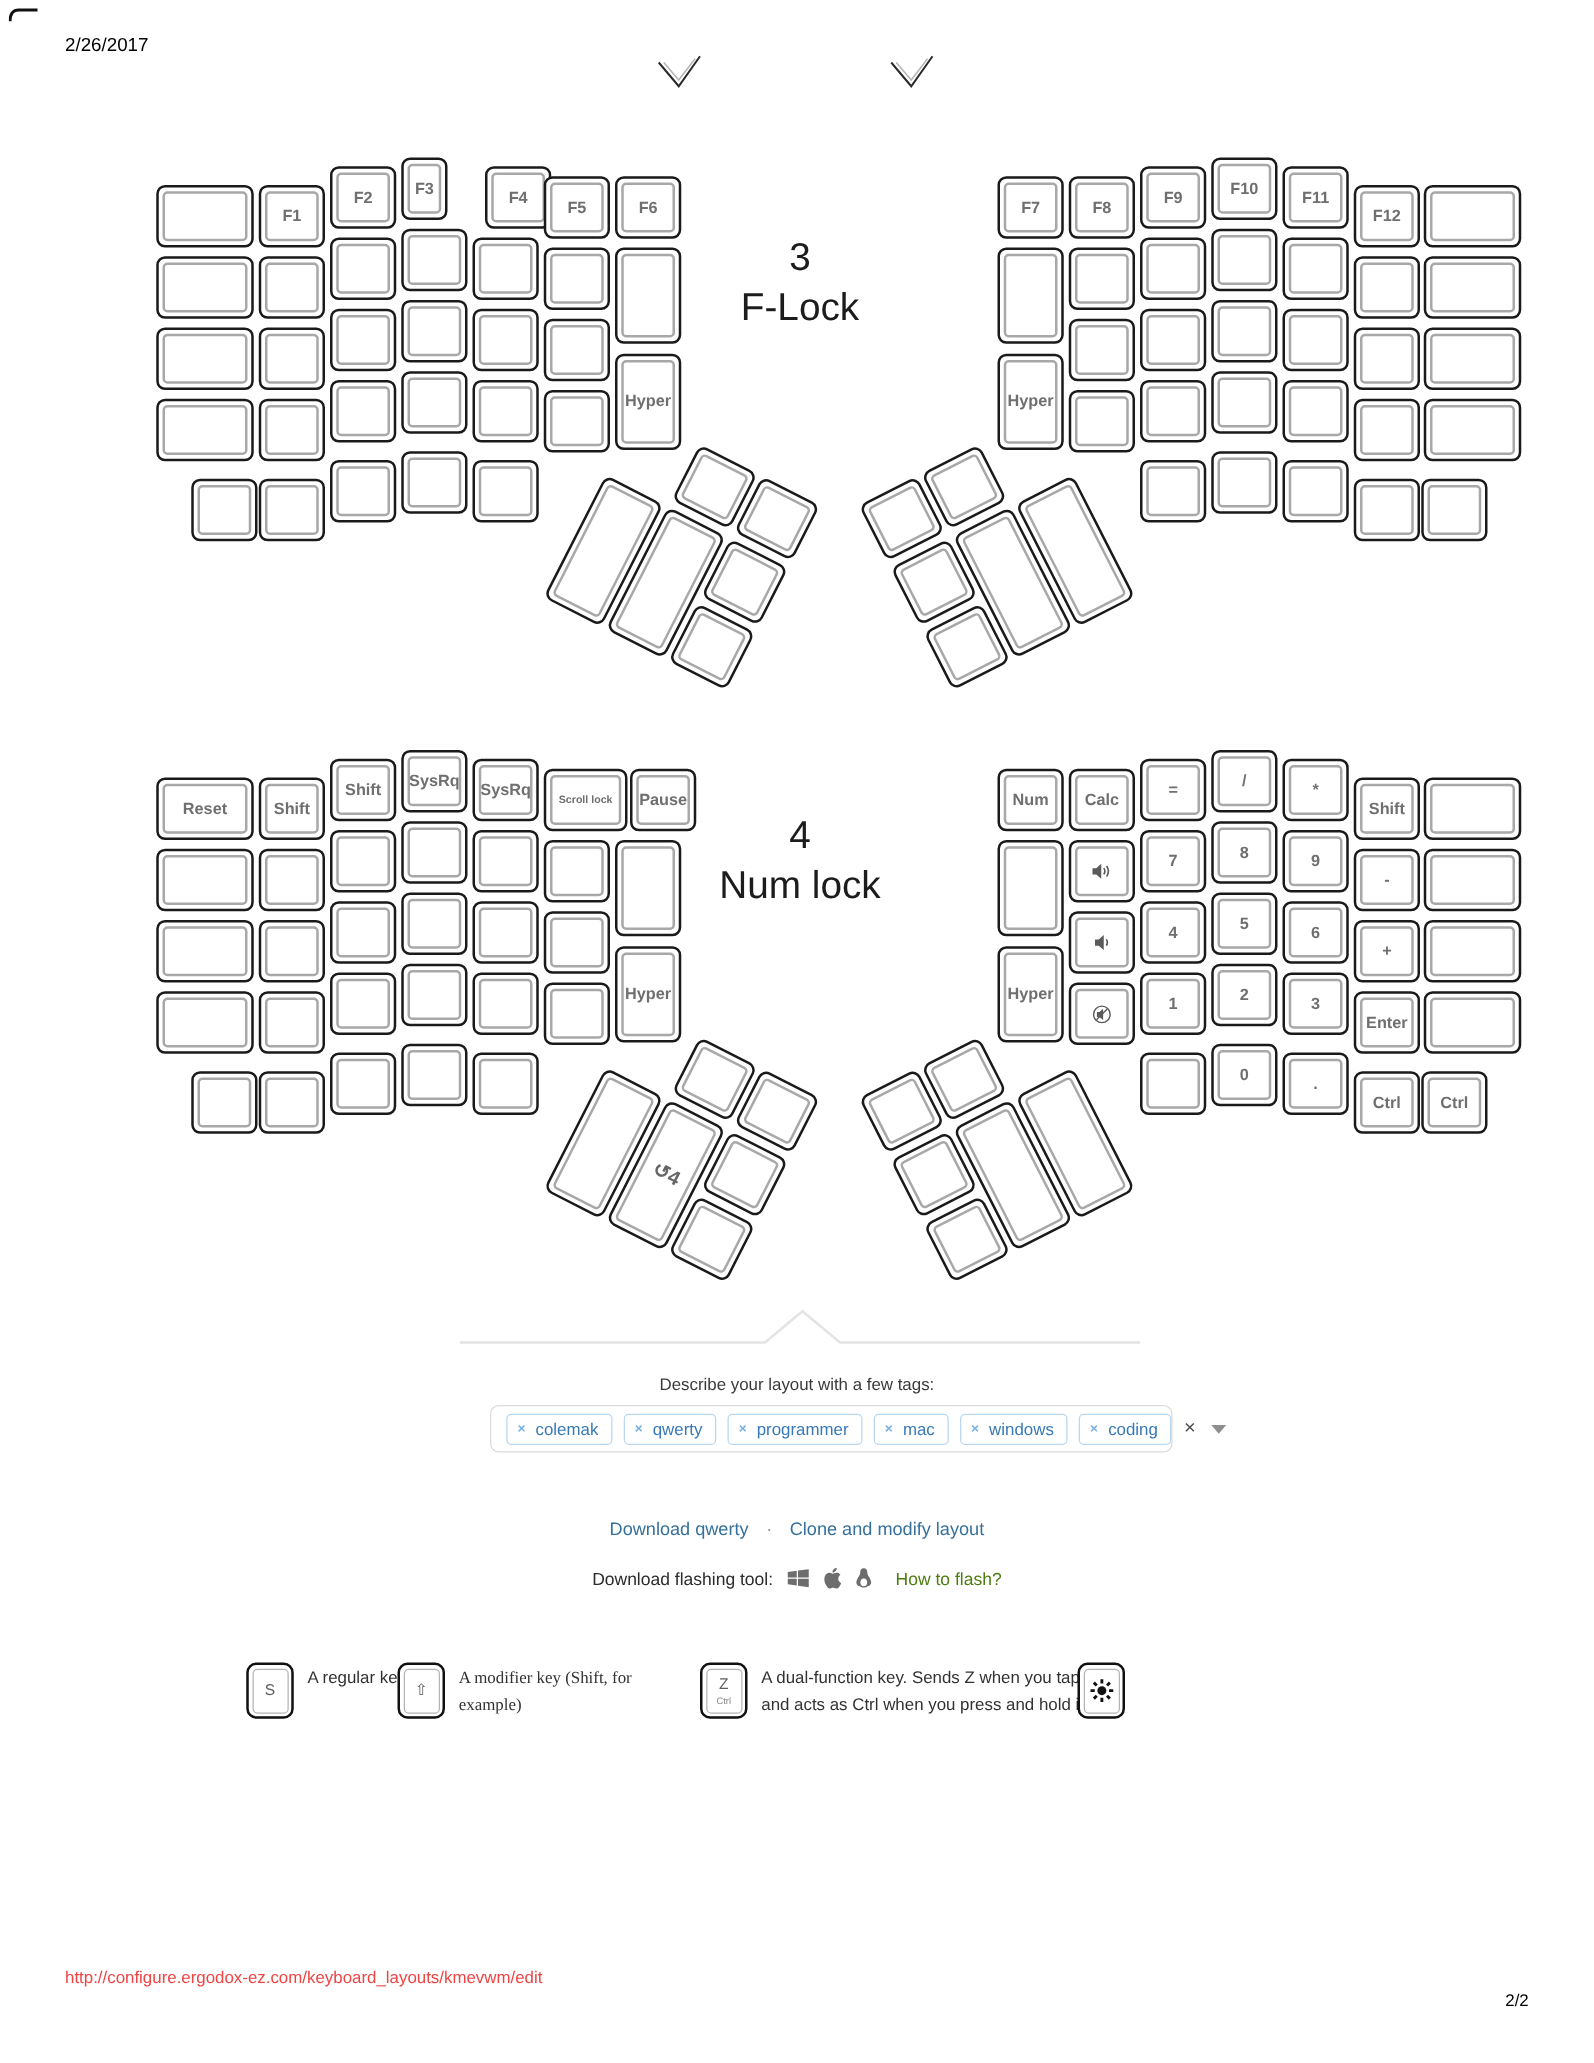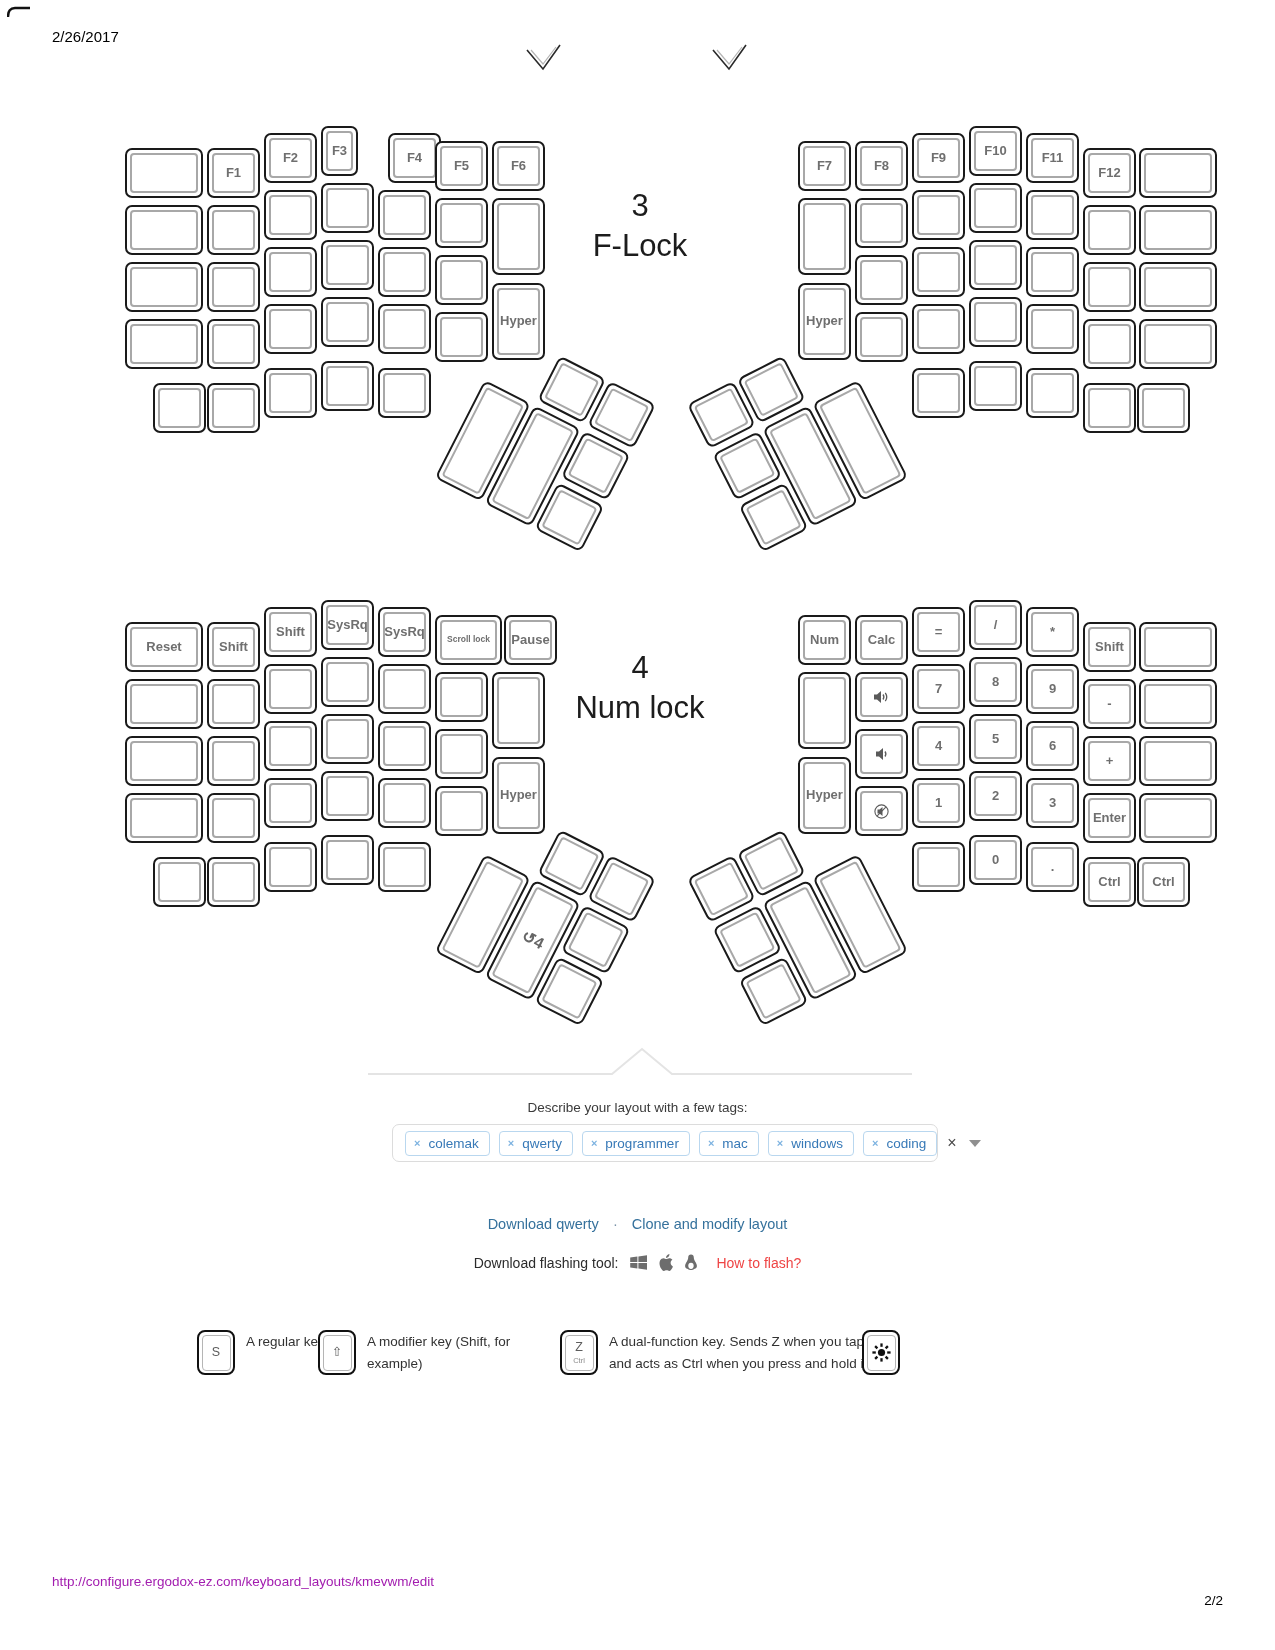--- a/index.html
+++ b/index.html
@@ -1,21 +1,21 @@
 <!DOCTYPE html>
 <html><head>
 <meta charset="utf-8">
 <style>
   html,body{margin:0;padding:0;background:#fff;}
   .page{position:relative;width:1275px;height:1650px;background:#fff;overflow:hidden;
         font-family:"Liberation Sans",sans-serif;}
   
   .hdr-date{position:absolute;left:52px;top:28px;font-size:15px;color:#000;}
   .hdr-title{position:absolute;left:0;top:28px;width:100%;text-align:center;font-size:15px;color:#000;}
-  .ftr-url{position:absolute;left:52px;top:1574px;font-size:13.5px;color:#a21caf;}
+  .ftr-url{position:absolute;left:52px;top:1574px;font-size:13.5px;color:#ef4444;}
   .ftr-page{position:absolute;right:52px;top:1593px;font-size:13.5px;color:#000;}
   .crop-frag{position:absolute;}
   
   .layer{position:absolute;left:0;width:1275px;height:600px;}
   .key{position:absolute;background:#fff;border:2px solid #1a1a1a;border-radius:7px;box-sizing:border-box;}
   .cap{position:absolute;left:3px;top:3px;right:3px;bottom:3px;border:2px solid #a8a8a8;border-radius:4px;
        display:flex;align-items:center;justify-content:center;text-align:center;
        color:#6f6f6f;font-weight:bold;font-size:13px;line-height:1.15;overflow:hidden;}
   .cap.small{font-size:8.5px;}
   .cap.toggle{font-size:16px;color:#666;}
@@ -41,31 +41,31 @@
   .clear-x{color:#4a4a4a;font-size:16px;margin-left:10px;}
   .caret{width:0;height:0;border-left:6px solid transparent;border-right:6px solid transparent;
          border-top:7px solid #8f8f8f;margin-left:12px;}
   
   .links{position:absolute;left:0;top:1216px;width:100%;text-align:center;font-size:14.5px;color:#35719c;}
   .links .sep{color:#7a93a8;margin:0 10px;}
   .flash{position:absolute;left:0;top:1254px;width:100%;display:flex;justify-content:center;
          align-items:center;font-size:14px;color:#2b2b2b;}
   .flash .os-icon{margin-left:11px;display:flex;align-items:center;}
   .flash .os-icon:first-of-type{margin-left:9px;}
-  .howto{color:#ef4444;margin-left:18px;}
+  .howto{color:#4d7c0f;margin-left:18px;}
   
   .legend-item{position:absolute;top:1330px;display:flex;}
   .legend-key{position:relative;width:38px;height:45px;border:2.5px solid #111;border-radius:8px;
               box-sizing:border-box;background:#fff;flex:none;}
   .legend-cap{position:absolute;left:2.5px;top:2.5px;right:2.5px;bottom:2.5px;border:1.5px solid #b5b5b5;
               border-radius:4px;display:flex;flex-direction:column;align-items:center;justify-content:center;
               color:#5d5d5d;font-size:12.5px;line-height:1;}
   .legend-cap .sub{font-size:7.5px;color:#8a8a8a;margin-top:3px;}
   .legend-text{font-size:13.5px;color:#323232;line-height:1.62;margin-left:11px;margin-top:1px;}
-  .lt1{width:100px;} .lt2{width:172px;} .lt3{width:282px;} .lt4{width:220px;}
+  .lt1{width:100px;} .lt2{width:172px;font-family:Liberation Serif, serif;} .lt3{width:282px;} .lt4{width:220px;}
 </style>
 </head>
 <body>
 
 <div class="page" id="page">
 
   <div class="hdr-date">2/26/2017</div>
 
   <svg class="crop-frag" style="left:7px;top:6px" width="24" height="12" viewBox="0 0 24 12">
     <path d="M1,11 Q1,2 8,2 L23,2" fill="none" stroke="#111" stroke-width="2.4"></path>

